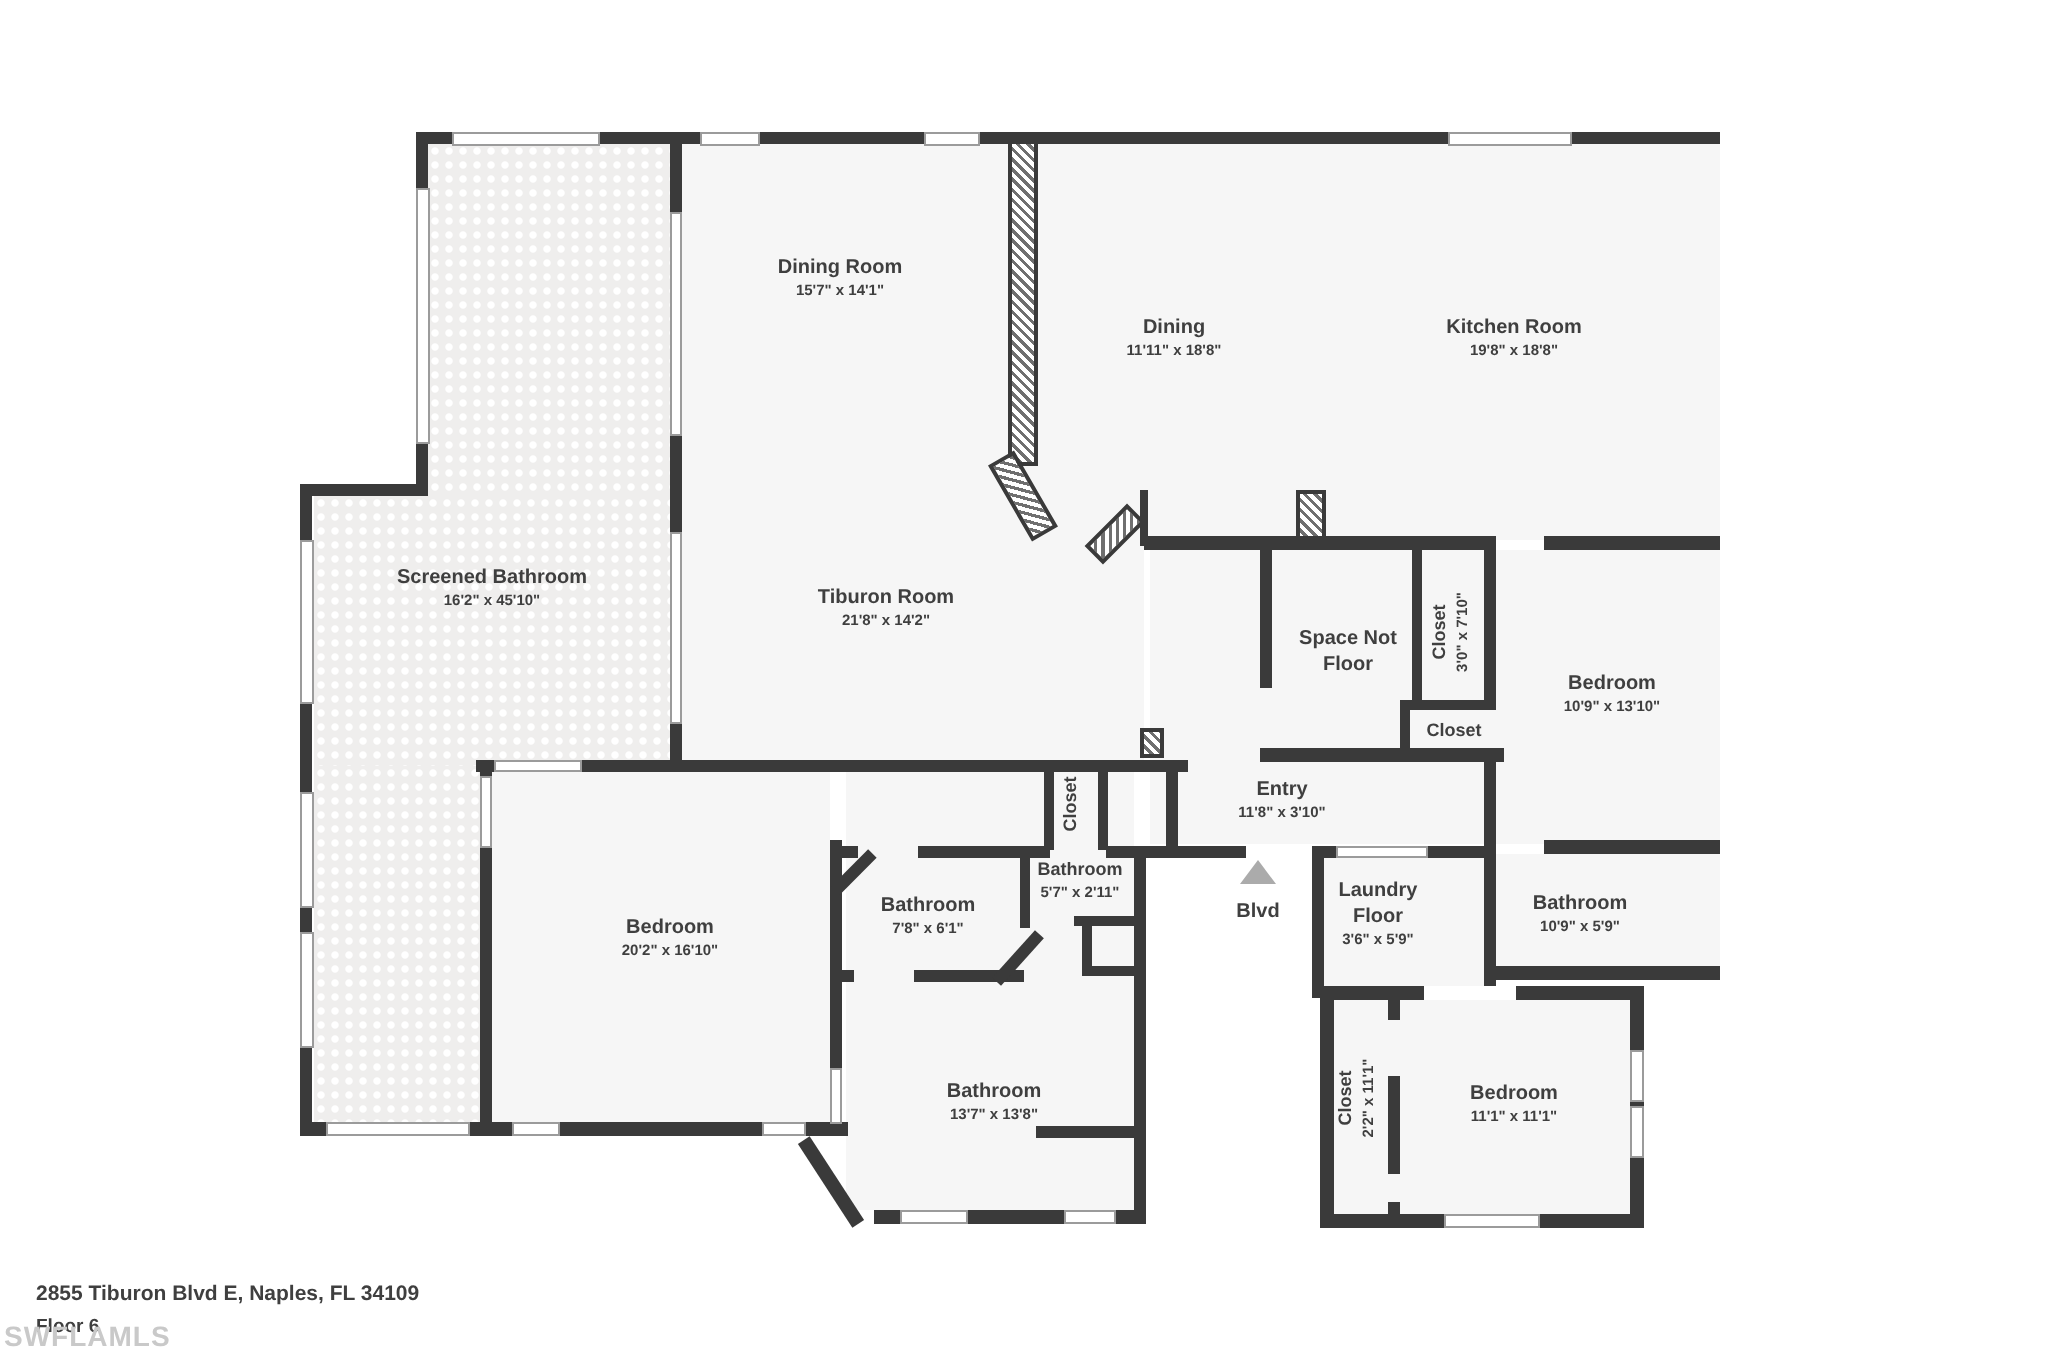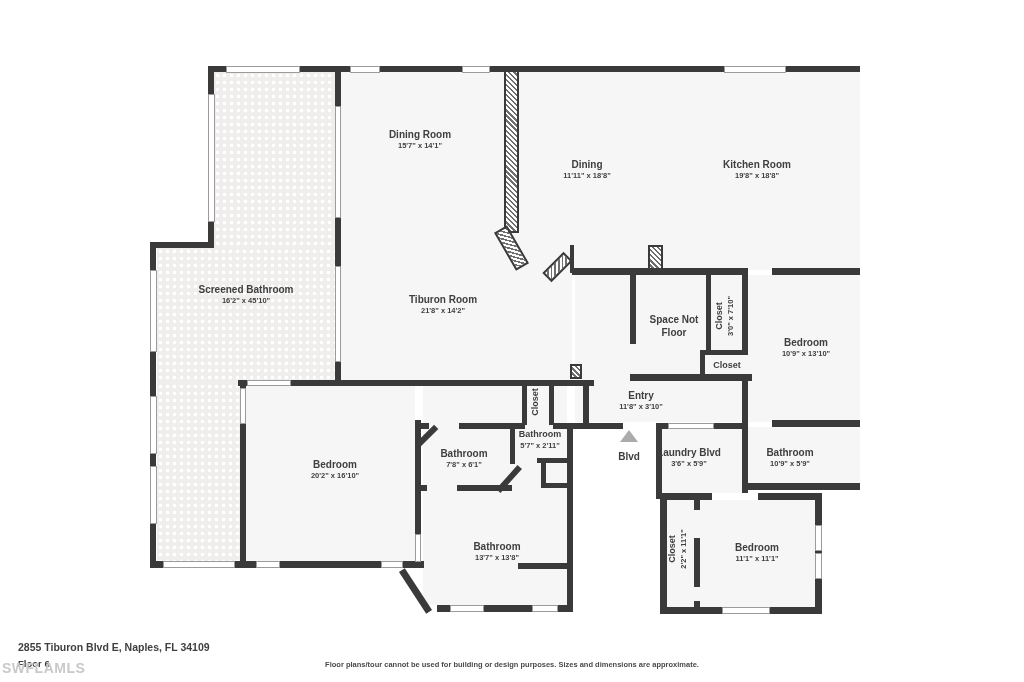--- a/index.html
+++ b/index.html
@@ -181,21 +181,21 @@
   </div>
   <div class="lbl" style="left:464px;top:458px">
     <div class="nm">Bathroom</div>
     <div class="dm">7'8" x 6'1"</div>
   </div>
   <div class="lbl" style="left:540px;top:440px">
     <div class="nm sm">Bathroom</div>
     <div class="dm">5'7" x 2'11"</div>
   </div>
   <div class="lbl wrap" style="left:689px;top:457px;width:64px">
-    <div class="nm">Laundry Blvd</div>
+    <div class="nm">Laundry Floor</div>
     <div class="dm">3'6" x 5'9"</div>
   </div>
   <div class="lbl" style="left:790px;top:457px">
     <div class="nm">Bathroom</div>
     <div class="dm">10'9" x 5'9"</div>
   </div>
   <div class="lbl" style="left:497px;top:551px">
     <div class="nm">Bathroom</div>
     <div class="dm">13'7" x 13'8"</div>
   </div>
@@ -209,14 +209,13 @@
   </div>
 
   <div class="tri" style="left:620px;top:430px"></div>
   <div class="lbl" style="left:629px;top:456px">
     <div class="nm">Blvd</div>
   </div>
 
   <div class="addr">2855 Tiburon Blvd E, Naples, FL 34109</div>
   <div class="floor">Floor 6</div>
   <div class="wm">SWFLAMLS</div>
-  <div class="disc">Floor plans/tour cannot be used for building or design purposes. Sizes and dimensions are approximate.</div>
 </div>
 
 </body></html>

